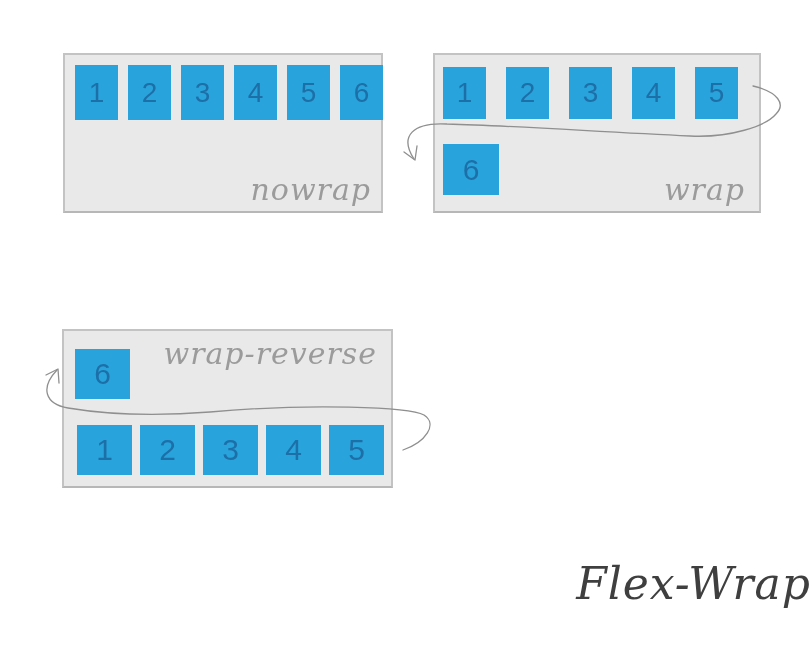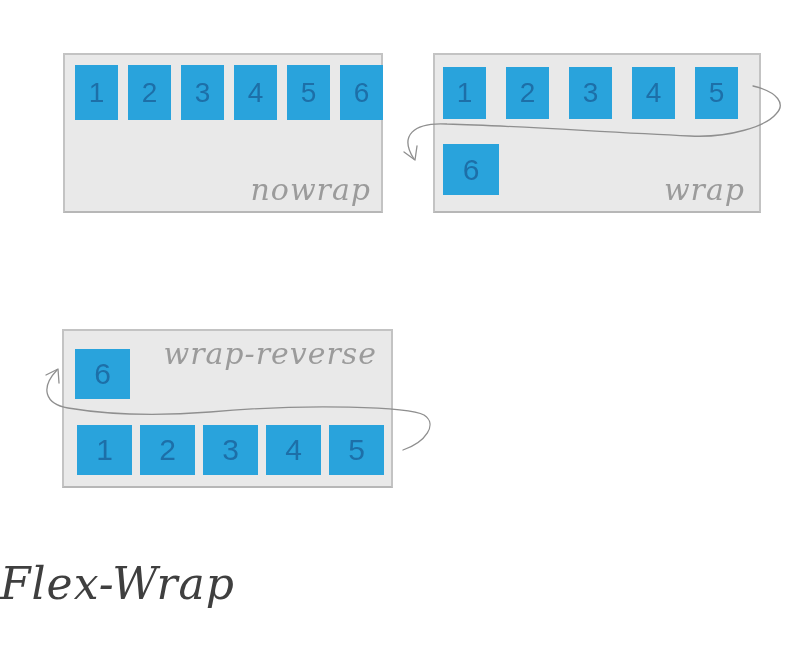--- a/index.html
+++ b/index.html
@@ -60,21 +60,21 @@
     letter-spacing:1px;
   }
   #label-nowrap{ right:10px; bottom:6px;text-align:center; }
   #label-wrap{ right:14px; bottom:6px;margin-left:28px; }
   #label-wrap-reverse{ right:14px; top:8px;margin-left:44px; }
 
   .diagram-title{
     position:absolute;
     left:0; right:0;
     top:558px;
-    text-align:left;
+    text-align:right;
     font-family:"DejaVu Serif", serif;
     font-style:italic;
     font-size:44px;
     color:var(--title-color,#3f3f3f);
     letter-spacing:1px;
   }
 
   .arrows{
     position:absolute;
     left:0; top:0;

